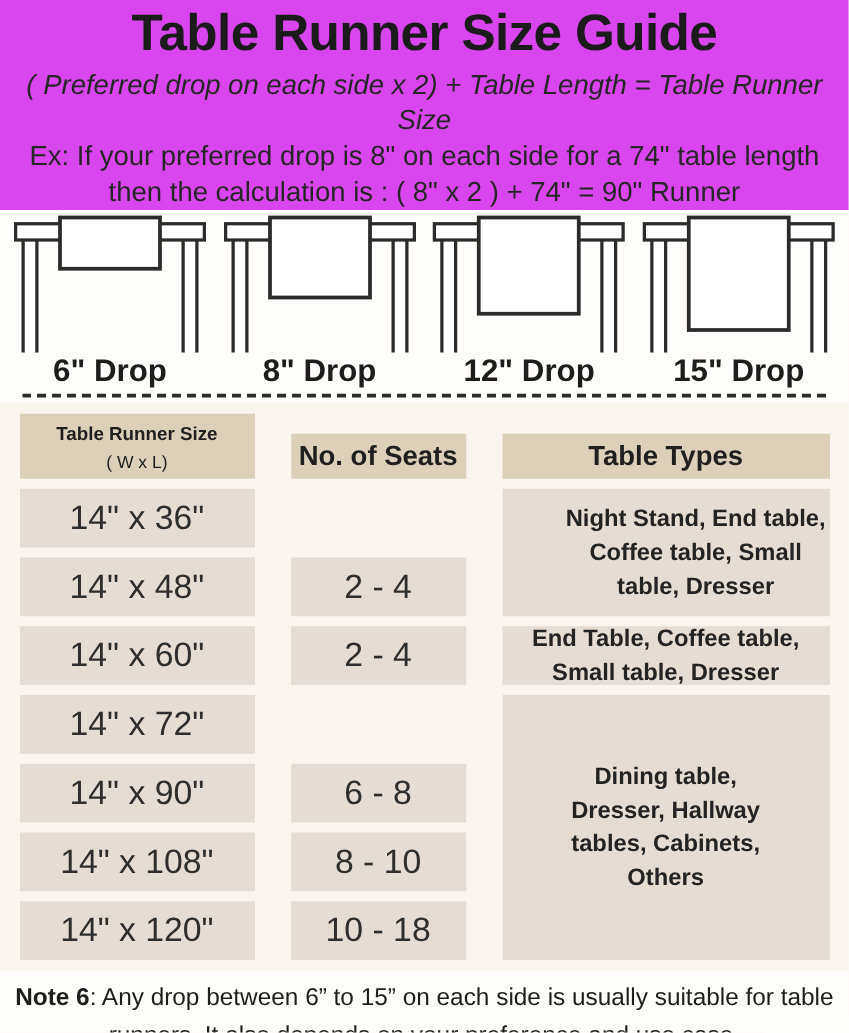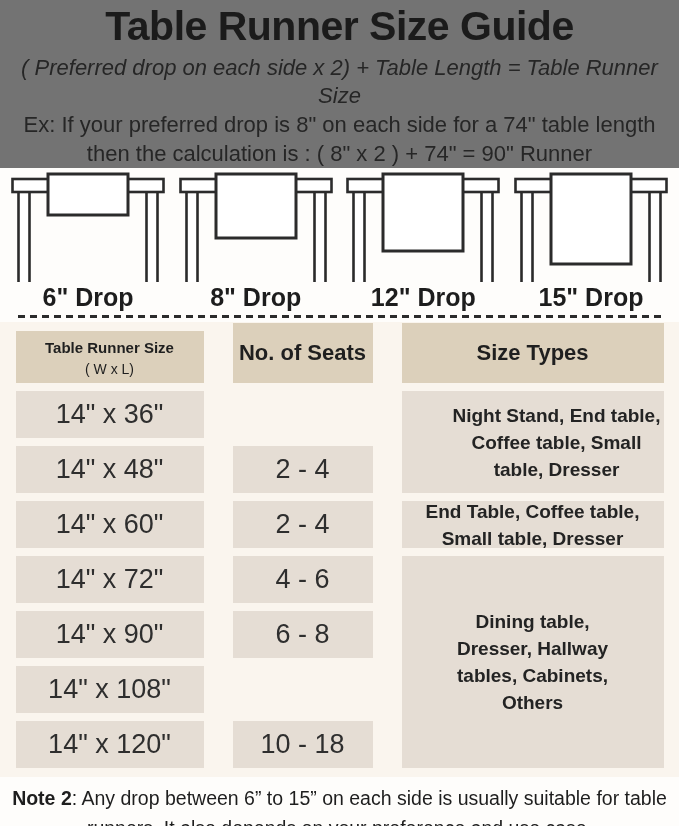--- a/index.html
+++ b/index.html
@@ -3,21 +3,21 @@
 <meta charset="utf-8">
 <style>
   * { margin:0; padding:0; box-sizing:border-box; }
   html,body { width:679px; }
   body {
     height:826px; overflow:hidden;
     background:#fefdfb;
     font-family:"Liberation Sans","DejaVu Sans",sans-serif;
     color:#222;
   }
-  .top { text-align:center; padding-top:3px; background:#737373; }
+  .top { text-align:center; padding-top:3px; background:#d946ef; }
   .title {
     font-size:41px; font-weight:800; letter-spacing:-0.5px;
     color:#1b1b1b; line-height:47px; margin-bottom:4px;
   }
   .formula { font-size:22px; line-height:28px; color:#262626;font-style:italic; }
   .example { font-size:22px; line-height:29px; color:#262626; }
 
   .illustrations {
     display:flex; justify-content:space-between;
     padding:4px 8px 0; background:#fefdfb;
@@ -41,21 +41,21 @@
     justify-content:center;
   }
   .cell {
     display:flex; flex-direction:column;
     align-items:center; justify-content:center;
     text-align:center;
   }
   .hdr { background:#dcd0bb; color:#1f1f1f; }
   .hdr-sub { font-size:14px; font-weight:400; line-height:20px; }
   .hdr-main { font-size:15px; font-weight:700; line-height:23px; }
-  .hdr-short { height:60px; align-self:end; width:100%; font-size:22px; font-weight:700; }
+  .hdr-short { height:36px; align-self:end; width:100%; font-size:22px; font-weight:700; }
   .data { background:#e5ddd4; color:#2e2e2e; font-size:27px; font-weight:400; }
   .types { background:#e5ddd4; color:#232323; font-size:19px; font-weight:700; line-height:27px; }
   .types .txt { display:block; }
   .w235 { max-width:235px;margin-left:48px; }
   .w232 { max-width:232px; }
   .w190 { max-width:190px; }
 
   .notes {
     background:#fefdfb; text-align:center;
     font-size:19.5px; line-height:30px; color:#1e1e1e;
@@ -116,50 +116,50 @@
 <div class="divider"></div>
 
 <div class="table-section">
   <div class="size-grid">
 
     <div class="cell hdr" style="grid-column:1;grid-row:1">
       <span class="hdr-main">Table Runner Size</span>
       <span class="hdr-sub">( W x L)</span>
     </div>
     <div class="cell hdr hdr-short" style="grid-column:2;grid-row:1">No. of Seats</div>
-    <div class="cell hdr hdr-short" style="grid-column:3;grid-row:1">Size Types</div>
+    <div class="cell hdr hdr-short" style="grid-column:3;grid-row:1">Table Types</div>
 
     <div class="cell data" style="grid-column:1;grid-row:2">14" x 36"</div>
 
     <div class="cell data" style="grid-column:1;grid-row:3">14" x 48"</div>
     <div class="cell data" style="grid-column:2;grid-row:3">2 - 4</div>
 
     <div class="cell data" style="grid-column:1;grid-row:4">14" x 60"</div>
     <div class="cell data" style="grid-column:2;grid-row:4">2 - 4</div>
 
     <div class="cell data" style="grid-column:1;grid-row:5">14" x 72"</div>
-    <div class="cell data" style="grid-column:2;grid-row:5">4 - 6</div>
 
     <div class="cell data" style="grid-column:1;grid-row:6">14" x 90"</div>
     <div class="cell data" style="grid-column:2;grid-row:6">6 - 8</div>
 
     <div class="cell data" style="grid-column:1;grid-row:7">14" x 108"</div>
+    <div class="cell data" style="grid-column:2;grid-row:7">8 - 10</div>
 
     <div class="cell data" style="grid-column:1;grid-row:8">14" x 120"</div>
     <div class="cell data" style="grid-column:2;grid-row:8">10 - 18</div>
 
     <div class="cell types" style="grid-column:3;grid-row:2 / span 2">
       <span class="txt w235">Night Stand, End table, Coffee table, Small table, Dresser</span>
     </div>
     <div class="cell types" style="grid-column:3;grid-row:4">
       <span class="txt w232">End Table, Coffee table, Small table, Dresser</span>
     </div>
     <div class="cell types" style="grid-column:3;grid-row:5 / span 4">
       <span class="txt w190">Dining table, Dresser, Hallway tables, Cabinets, Others</span>
     </div>
 
   </div>
 </div>
 
 <div class="notes">
-  <p><span class="note-label">Note 2</span><span>: Any drop between 6” to 15” on each side is usually suitable for table runners. It also depends on your preference and use case.</span></p>
+  <p><span class="note-label">Note 6</span><span>: Any drop between 6” to 15” on each side is usually suitable for table runners. It also depends on your preference and use case.</span></p>
 
 </div>
 
 </body></html>

